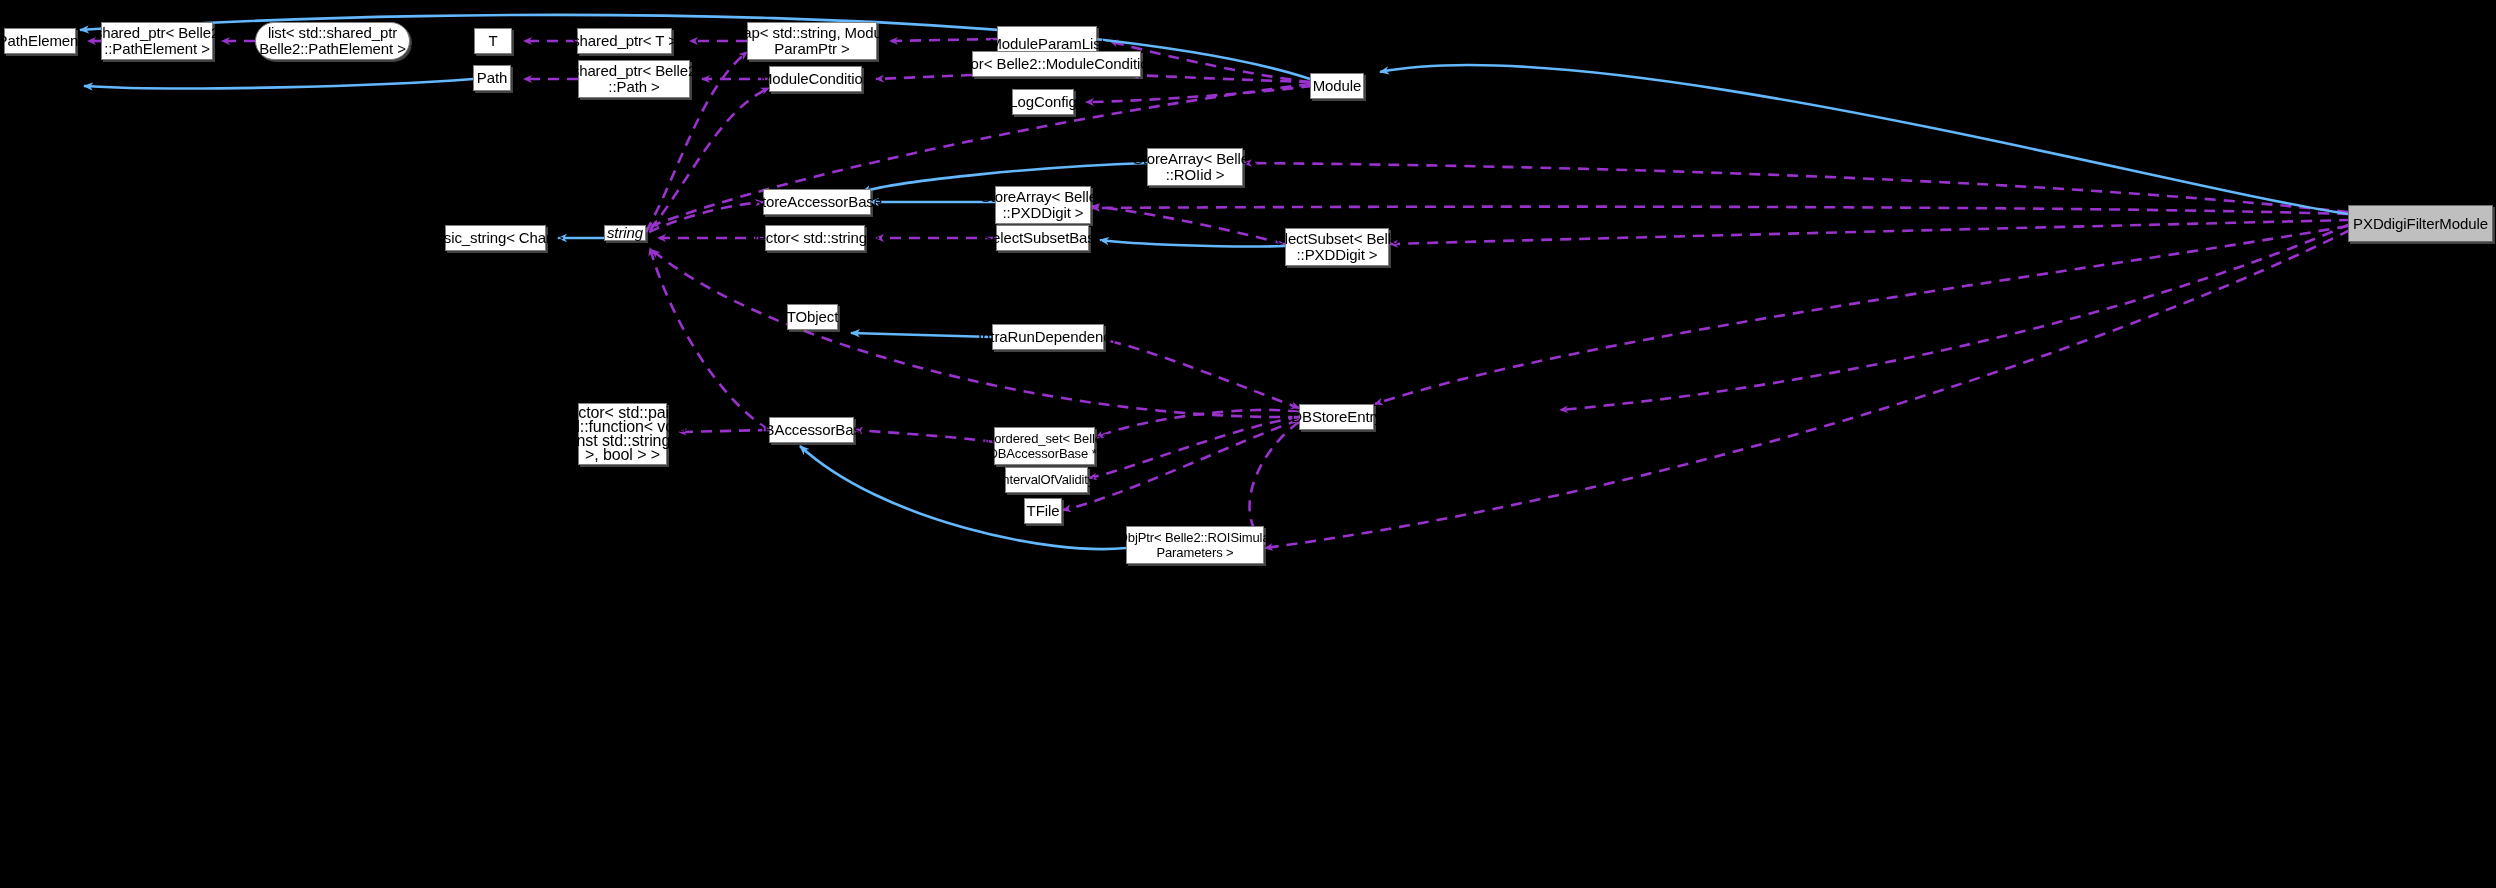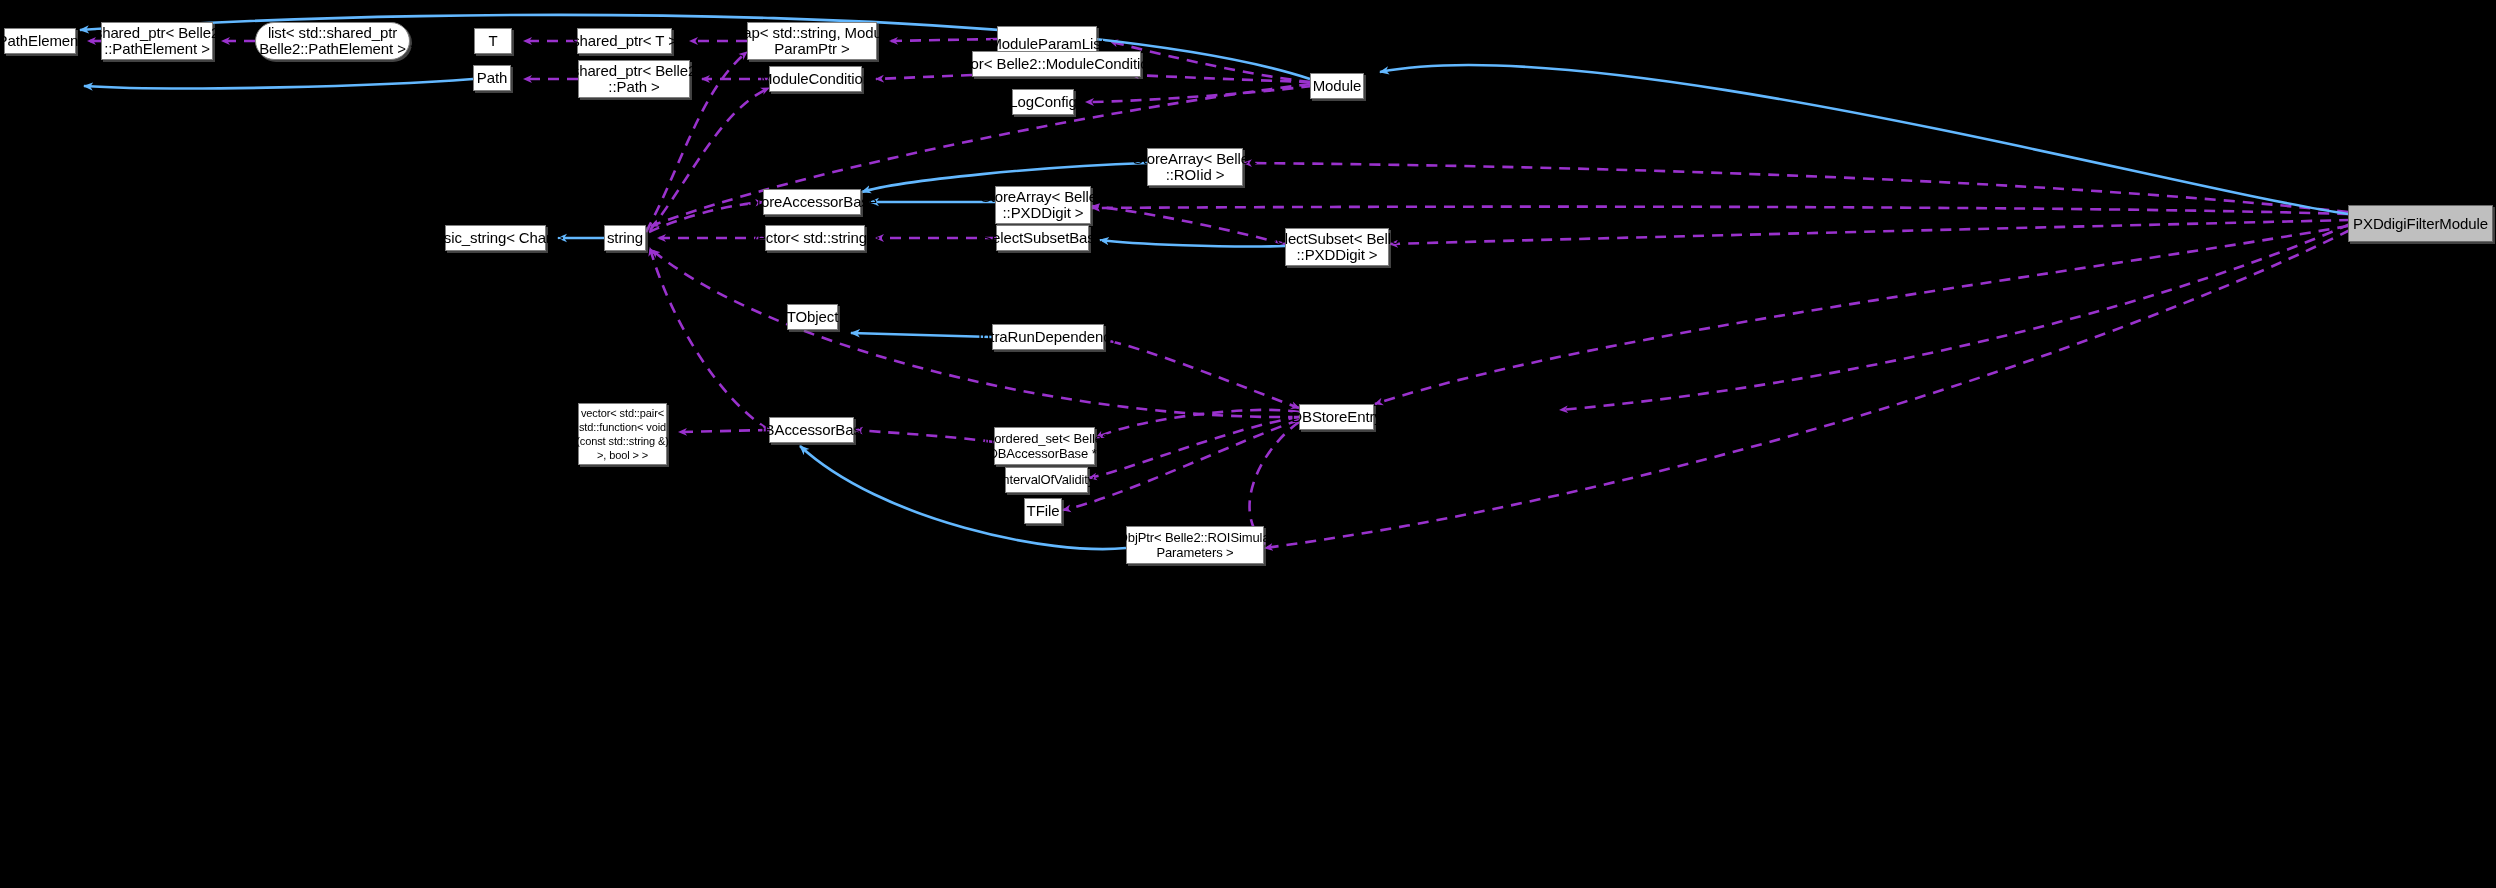--- a/index.html
+++ b/index.html
@@ -123,33 +123,33 @@
   <div class="gnode" style="left:997px;top:26px;  width:100px; height:36px;"><span class="nlabel">ModuleParamList</span></div>
   <div class="gnode" style="left:1310px;top:73px; width:54px;  height:26px;"><span class="nlabel">Module</span></div>
   <div class="gnode" style="left:473px;top:65px;  width:38px;  height:26px;"><span class="nlabel">Path</span></div>
   <div class="gnode" style="left:578px;top:60px;  width:112px; height:38px;"><span class="nlabel">shared_ptr&lt; Belle2
 ::Path &gt;</span></div>
   <div class="gnode" style="left:769px;top:66px;  width:93px;  height:26px;"><span class="nlabel">ModuleCondition</span></div>
   <div class="gnode" style="left:972px;top:51px;  width:169px; height:26px;"><span class="nlabel">vector&lt; Belle2::ModuleCondition &gt;</span></div>
   <div class="gnode" style="left:1012px;top:89px; width:62px;  height:26px;"><span class="nlabel">LogConfig</span></div>
   <div class="gnode" style="left:1147px;top:148px;width:96px;  height:38px;"><span class="nlabel">StoreArray&lt; Belle2
 ::ROIid &gt;</span></div>
-  <div class="gnode" style="left:763px;top:189px; width:98px;  height:26px;"><span class="nlabel">StoreAccessorBase</span></div>
+  <div class="gnode" style="left:763px;top:189px; width:108px;  height:26px;"><span class="nlabel">StoreAccessorBase</span></div>
   <div class="gnode" style="left:995px;top:186px; width:96px;  height:38px;"><span class="nlabel">StoreArray&lt; Belle2
 ::PXDDigit &gt;</span></div>
   <div class="gnode focus" style="left:2348px;top:205px;width:145px;height:37px;"><span class="nlabel">PXDdigiFilterModule</span></div>
   <div class="gnode" style="left:445px;top:225px; width:101px; height:26px;"><span class="nlabel">basic_string&lt; Char &gt;</span></div>
-  <div class="gnode" style="left:604px;top:225px; width:42px;  height:26px;"><span class="nlabel">string</span></div>
+  <div class="gnode" style="left:604px;top:225px; width:42px;  height:16px;font-style:italic;"><span class="nlabel">string</span></div>
   <div class="gnode" style="left:765px;top:225px; width:100px; height:26px;"><span class="nlabel">vector&lt; std::string &gt;</span></div>
   <div class="gnode" style="left:996px;top:225px; width:93px;  height:26px;"><span class="nlabel">SelectSubsetBase</span></div>
   <div class="gnode" style="left:1285px;top:228px;width:104px; height:38px;"><span class="nlabel">SelectSubset&lt; Belle2
 ::PXDDigit &gt;</span></div>
   <div class="gnode" style="left:787px;top:304px; width:51px;  height:26px;"><span class="nlabel">TObject</span></div>
   <div class="gnode" style="left:992px;top:324px; width:112px; height:26px;"><span class="nlabel">IntraRunDependency</span></div>
-  <div class="gnode" style="left:578px;top:403px; width:89px;  height:62px; font-size:11px; line-height:14px;"><span class="nlabel">vector&lt; std::pair&lt;
+  <div class="gnode" style="left:578px;top:403px; width:89px;  height:62px; font-size:16px; line-height:14px;"><span class="nlabel">vector&lt; std::pair&lt;
 std::function&lt; void
 (const std::string &amp;)
 &gt;, bool &gt; &gt;</span></div>
   <div class="gnode" style="left:769px;top:417px; width:85px;  height:26px;"><span class="nlabel">DBAccessorBase</span></div>
   <div class="gnode" style="left:1299px;top:404px;width:75px;  height:26px;"><span class="nlabel">DBStoreEntry</span></div>
   <div class="gnode" style="left:994px;top:427px; width:101px; height:38px; font-size:13px; line-height:15px;text-align:center;"><span class="nlabel">unordered_set&lt; Belle2
 ::DBAccessorBase * &gt;</span></div>
   <div class="gnode" style="left:1005px;top:467px;width:83px;  height:26px; font-size:13px;"><span class="nlabel">IntervalOfValidity</span></div>
   <div class="gnode" style="left:1024px;top:498px;width:38px;  height:26px;"><span class="nlabel">TFile</span></div>
   <div class="gnode" style="left:1126px;top:526px;width:138px; height:38px; font-size:13px; line-height:15px;"><span class="nlabel">DBObjPtr&lt; Belle2::ROISimulation

